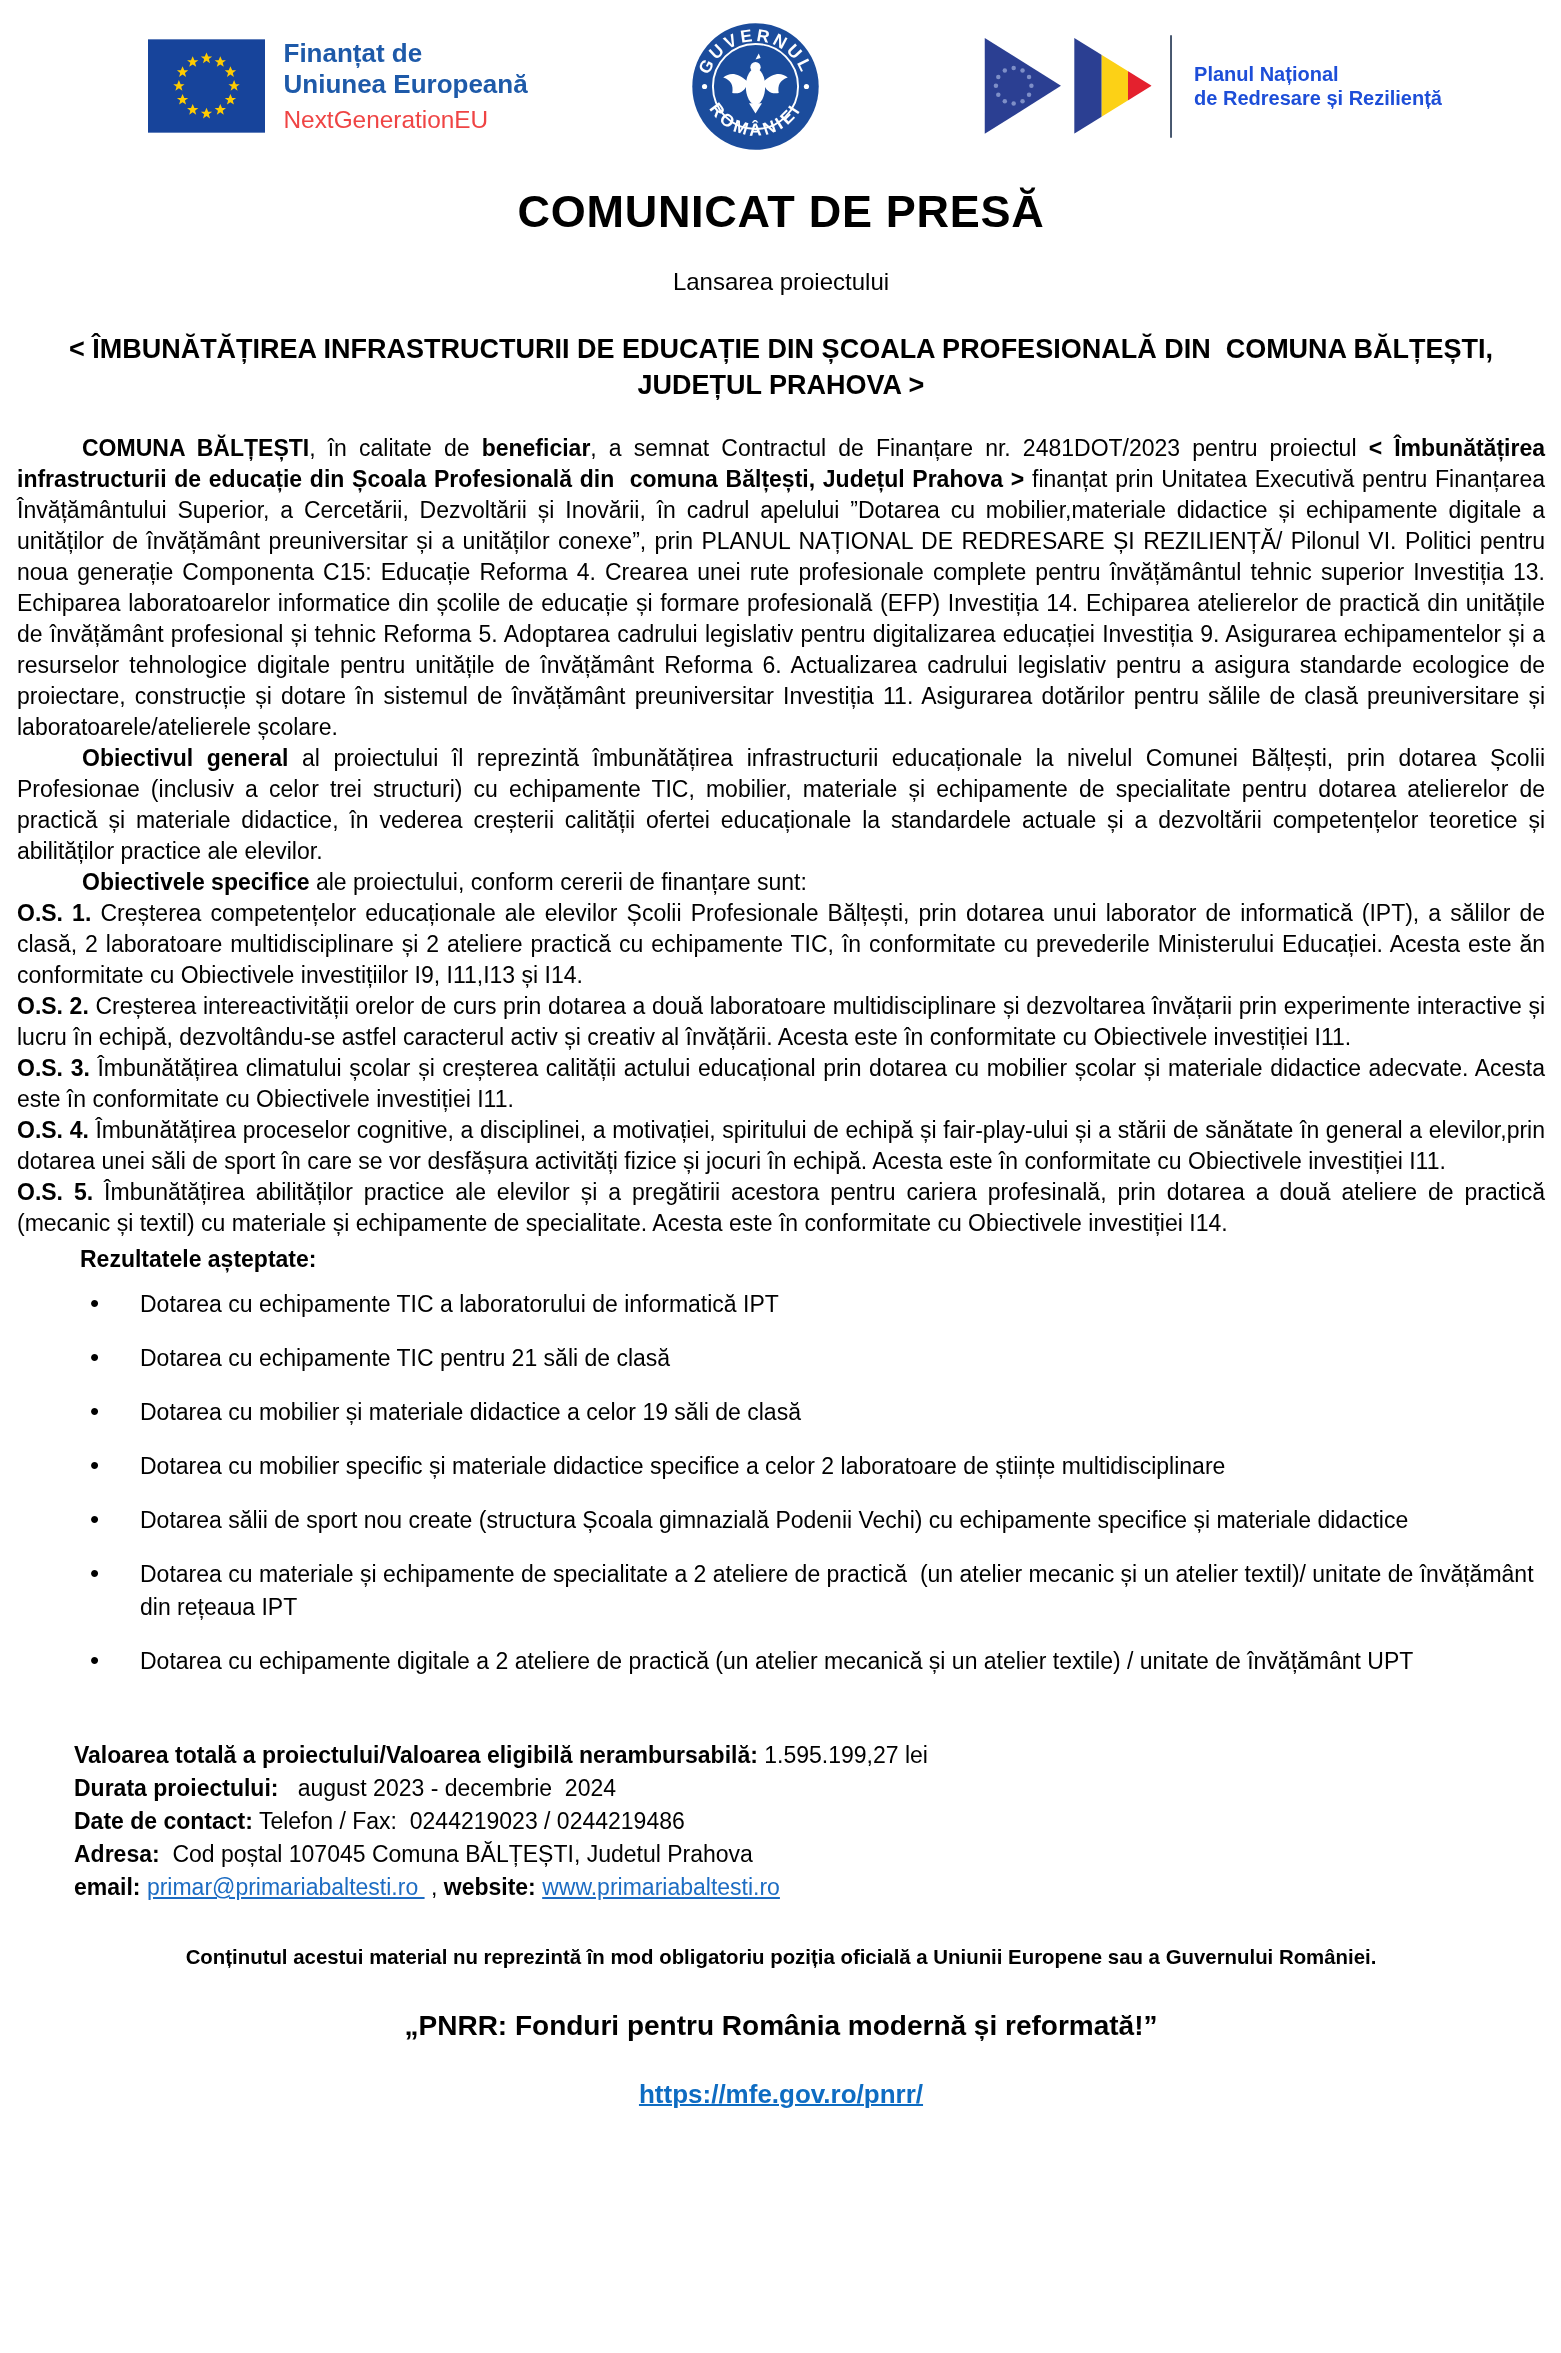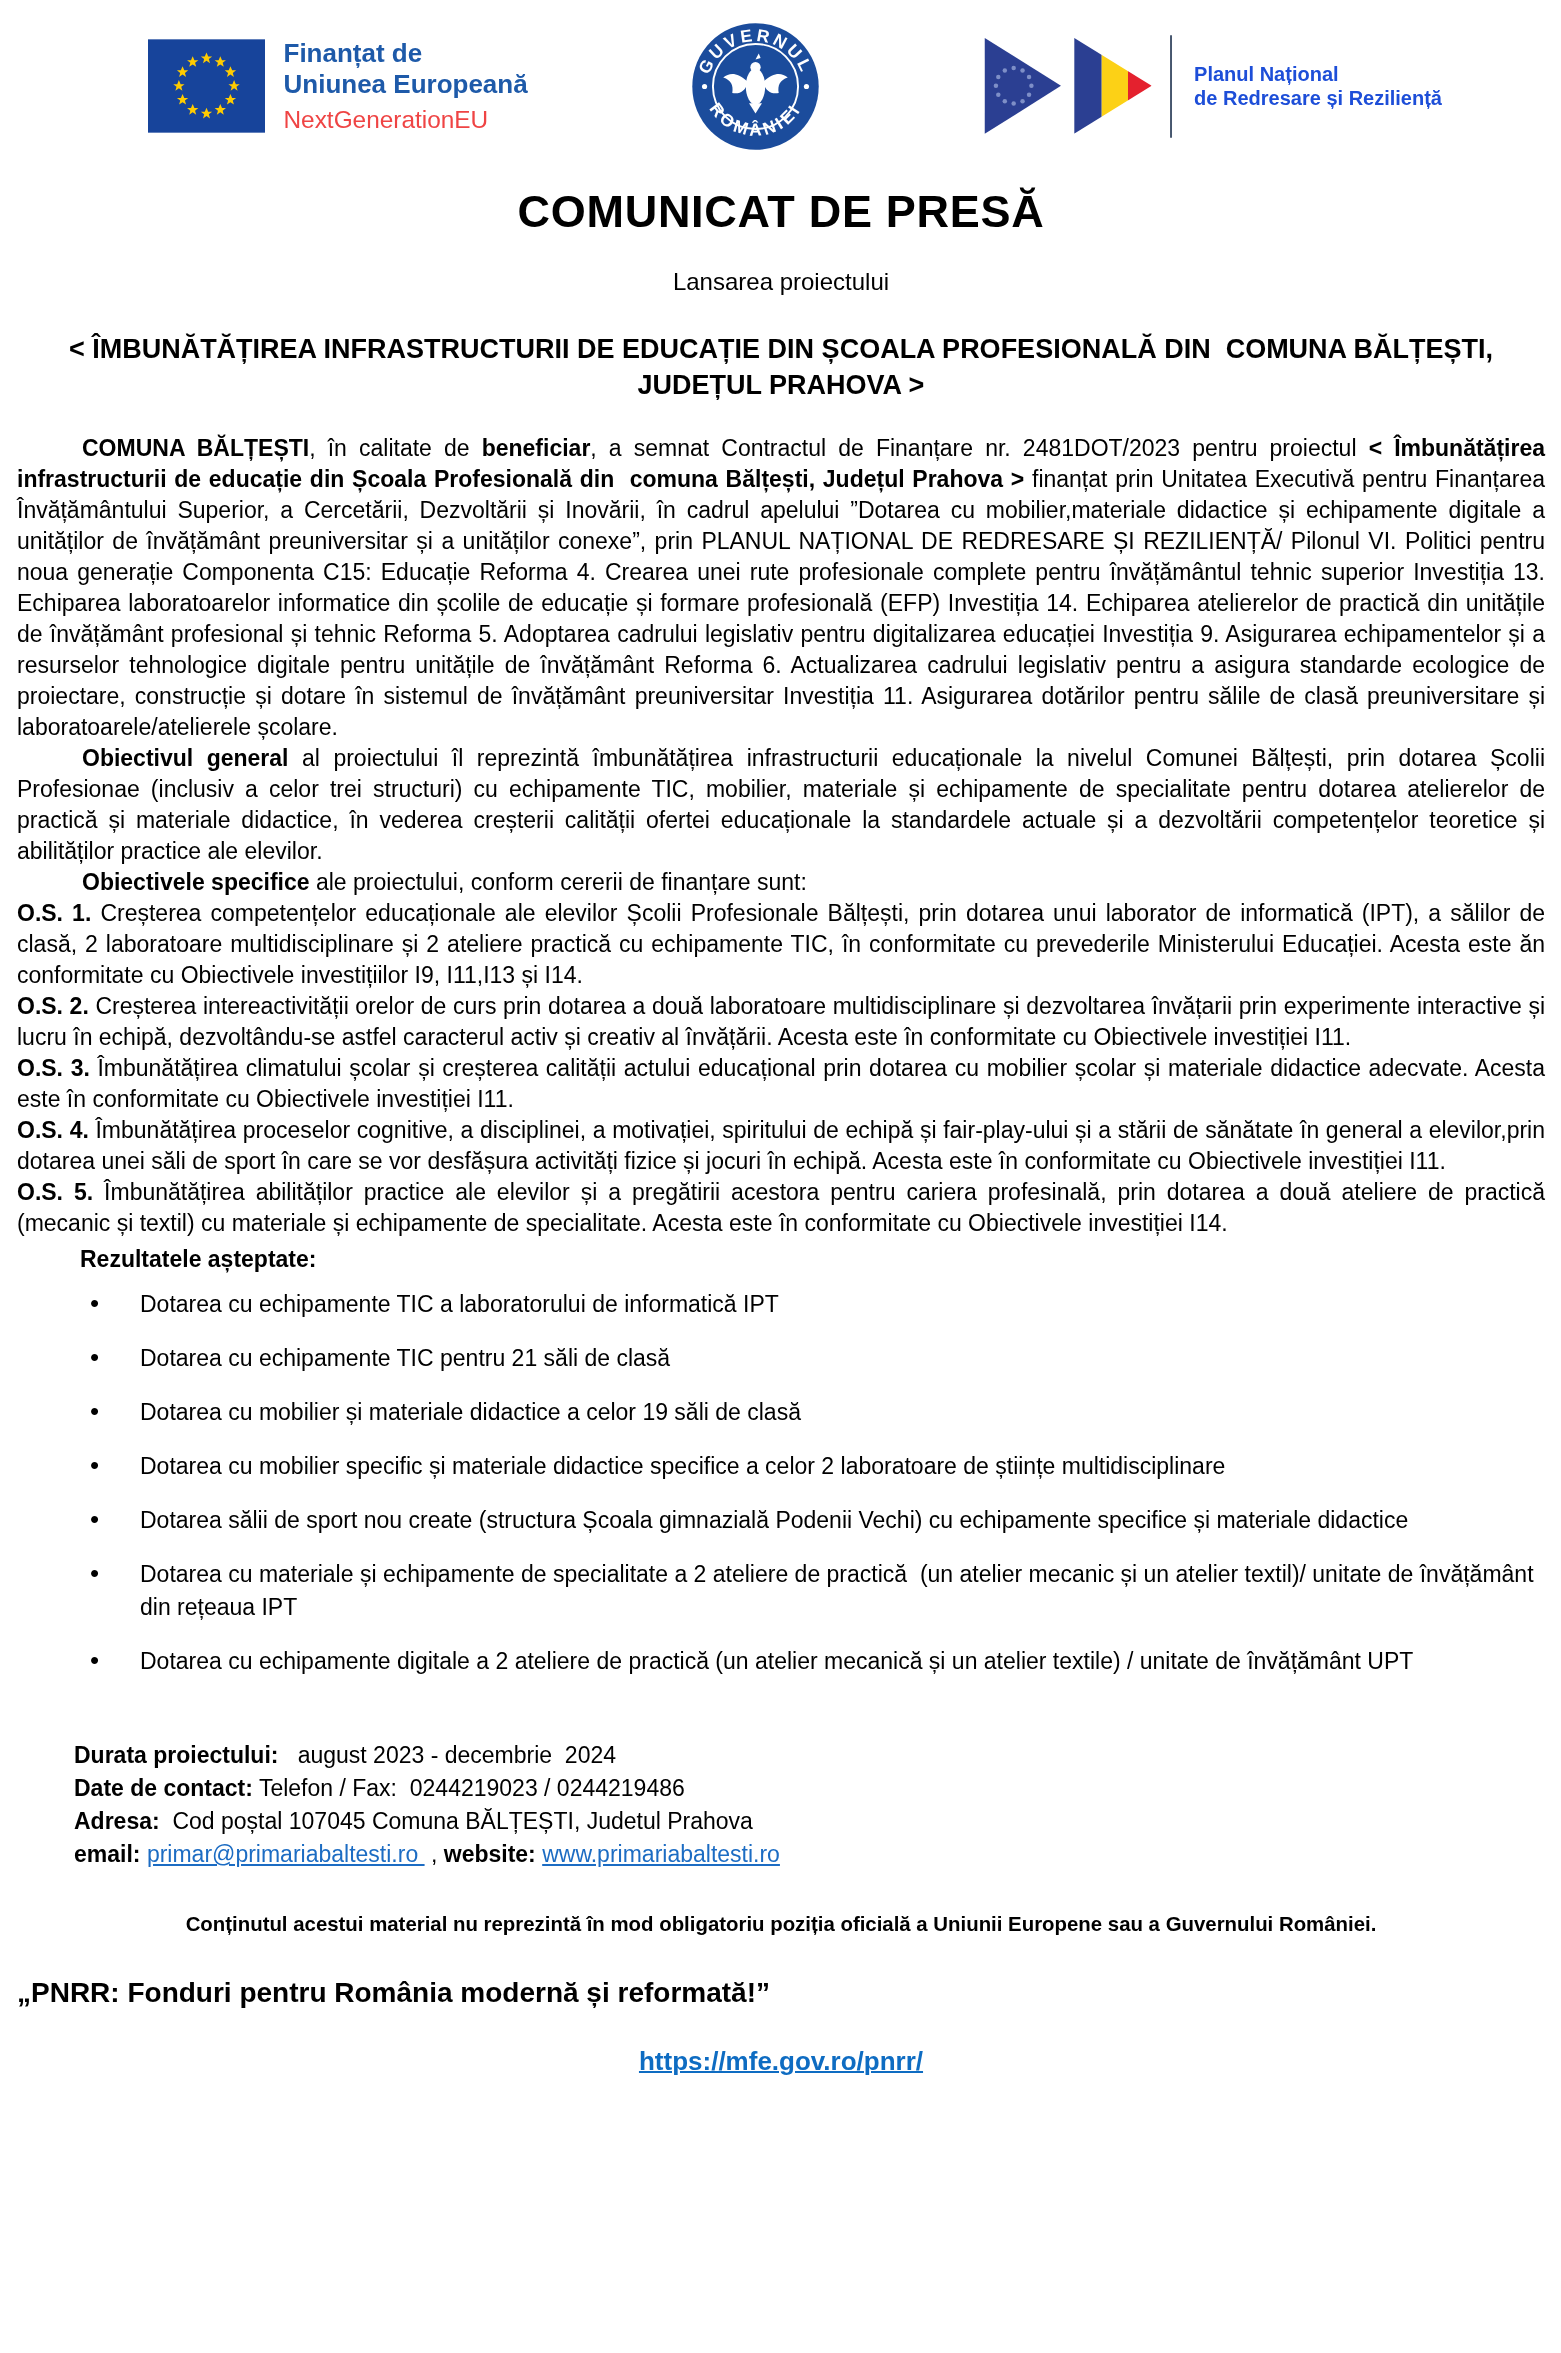--- a/index.html
+++ b/index.html
@@ -37,21 +37,21 @@
 
   ul.bullets{list-style:none;margin:12px 0 0 0;padding:0 0 0 123px;}
   ul.bullets li{position:relative;font-size:23px;line-height:33px;margin-bottom:21px;
                 white-space:pre-wrap;}
   ul.bullets li::before{content:"\2022";position:absolute;left:-50px;top:-1.3px;font-size:26px;}
 
   .contact{margin:61px 0 0 57px;font-size:23px;line-height:33px;}
   .contact .row{white-space:pre-wrap;}
 
   .footer-disclaimer{margin-top:42px;text-align:center;font-size:20.4px;font-weight:bold;}
-  .footer-quote{margin-top:41px;text-align:left;font-size:28px;font-weight:bold;}
+  .footer-quote{margin-top:41px;text-align:center;font-size:28px;font-weight:bold;}
   .footer-link{margin-top:37px;text-align:center;font-size:26px;font-weight:bold;}
   .footer-link .link{color:#0E6CC2;text-decoration-thickness:2px;}
 </style>
 </head>
 <body>
 
 <div class="page">
 
   <div class="logos">
 
@@ -164,20 +164,21 @@
       <li>Dotarea cu echipamente TIC a laboratorului de informatică IPT</li>
       <li>Dotarea cu echipamente TIC pentru 21 săli de clasă</li>
       <li>Dotarea cu mobilier și materiale didactice a celor 19 săli de clasă</li>
       <li>Dotarea cu mobilier specific și materiale didactice specifice a celor 2 laboratoare de științe multidisciplinare</li>
       <li>Dotarea sălii de sport nou create (structura Școala gimnazială Podenii Vechi) cu echipamente specifice și materiale didactice</li>
       <li>Dotarea cu materiale și echipamente de specialitate a 2 ateliere de practică  (un atelier mecanic și un atelier textil)/ unitate de învățământ din rețeaua IPT</li>
       <li>Dotarea cu echipamente digitale a 2 ateliere de practică (un atelier mecanică și un atelier textile) / unitate de învățământ UPT</li>
     </ul>
 
     <div class="contact">
+      <div class="row"><span class="b">Valoarea totală a proiectului/Valoarea eligibilă nerambursabilă:</span><span> 1.595.199,27 lei</span></div>
       <div class="row"><span class="b">Durata proiectului:</span><span>   august 2023 - decembrie  2024</span></div>
       <div class="row"><span class="b">Date de contact:</span><span> Telefon / Fax:  0244219023 / 0244219486</span></div>
       <div class="row"><span class="b">Adresa:</span><span>  Cod poștal 107045 Comuna BĂLȚEȘTI, Judetul Prahova</span></div>
       <div class="row"><span class="b">email:</span><span> </span><a class="link" href="#">primar@primariabaltesti.ro </a><span> , </span><span class="b">website:</span><span> </span><a class="link" href="#">www.primariabaltesti.ro</a></div>
     </div>
 
     <div class="footer-disclaimer">Conținutul acestui material nu reprezintă în mod obligatoriu poziția oficială a Uniunii Europene sau a Guvernului României.</div>
     <div class="footer-quote">„PNRR: Fonduri pentru România modernă și reformată!”</div>
     <div class="footer-link">
       <a class="link" href="#">https://mfe.gov.ro/pnrr/</a>

